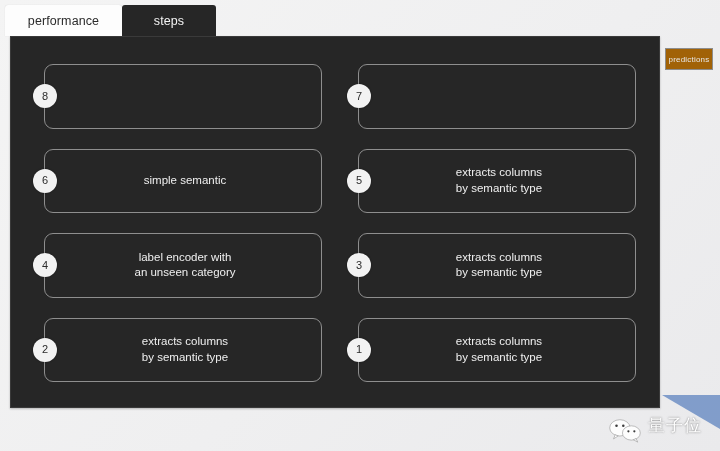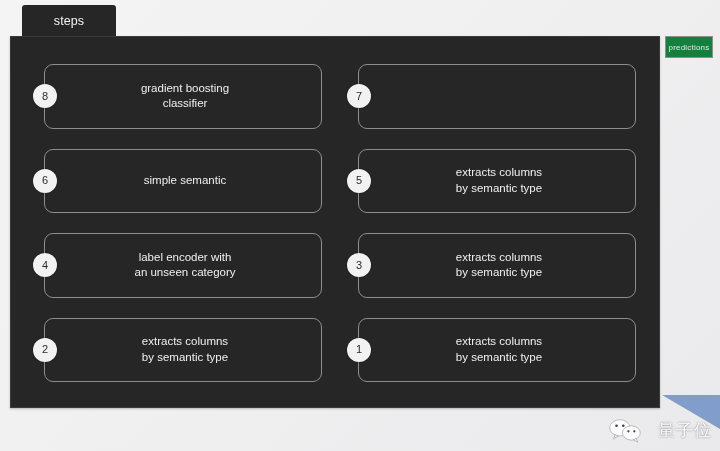--- a/index.html
+++ b/index.html
@@ -38,45 +38,45 @@
     border-top-right-radius: 3px;
     letter-spacing: .1px;
     box-shadow: 0 0 1px rgba(0,0,0,.18);
   }
   .tab.active {
     background: #262626;
     color: #f3f3f3;
     box-shadow: none;
   }
   .tab#tab-performance { min-width: 85px; }
-  .tab#tab-steps { min-width: 62px; margin-left: 17px; }
+  .tab#tab-steps { min-width: 62px; }
   .tab#tab-features { min-width: 70px; }
 
   
   .panel {
     position: absolute;
     left: 10px;
     top: 36px;
     width: 650px;
     height: 372px;
     background: #262626;
     border: 1px solid #3a3a3a;
     box-sizing: border-box;
     box-shadow: 0 1px 2px rgba(0,0,0,.25);
     z-index: 4;
   }
 
   
   .predictions-tab {
     position: absolute;
     left: 665px;
-    top: 36px;
+    top: 48px;
     width: 48px;
     height: 22px;
-    background: #15803d;
+    background: #a16207;
     border: 1px solid #8d8d8d;
     box-sizing: border-box;
     display: flex;
     align-items: center;
     justify-content: center;
     color: #e8e8e8;
     font-size: 8px;
     letter-spacing: .2px;
     z-index: 7;
   }
@@ -150,59 +150,60 @@
     height: 0;
     border-left: 58px solid transparent;
     border-top: 34px solid #6f8fc4;
     opacity: .85;
   }
   .wm-inner {
     position: absolute;
     left: 8px;
     bottom: 8px;
     display: flex;
-    align-items: center;
-    gap: 16px;
+    align-items: flex-start;
+    gap: 6px;
   }
   .wm-chat {
     width: 34px;
     height: 26px;
     position: relative;
     opacity: .9;
   }
   .wm-text {
     font-family: "DejaVu Sans", sans-serif;
     font-size: 17px;
     color: #ffffff;
     text-shadow: 0 0 2px rgba(0,0,0,.55);
     letter-spacing: 1px;
     line-height: 1;
   }
 </style>
 </head>
 <body>
 
 <div class="tabbar">
+  <div class="tab" id="tab-performance">
+    <span>performance</span>
+  </div>
   <div class="tab active" id="tab-steps">
     <span>steps</span>
   </div>
 </div>
 
 <div class="panel"></div>
 
 <div class="predictions-tab">
   <span>predictions</span>
 </div>
 
 <div class="grid">
 
   <div class="card">
     <div class="badge">8</div>
-    <div class="card-label">gradient boosting
-classifier</div>
   </div>
 
   <div class="card">
     <div class="badge">7</div>
   </div>
 
   <div class="card">
     <div class="badge">6</div>
     <div class="card-label">simple semantic</div>
   </div>

